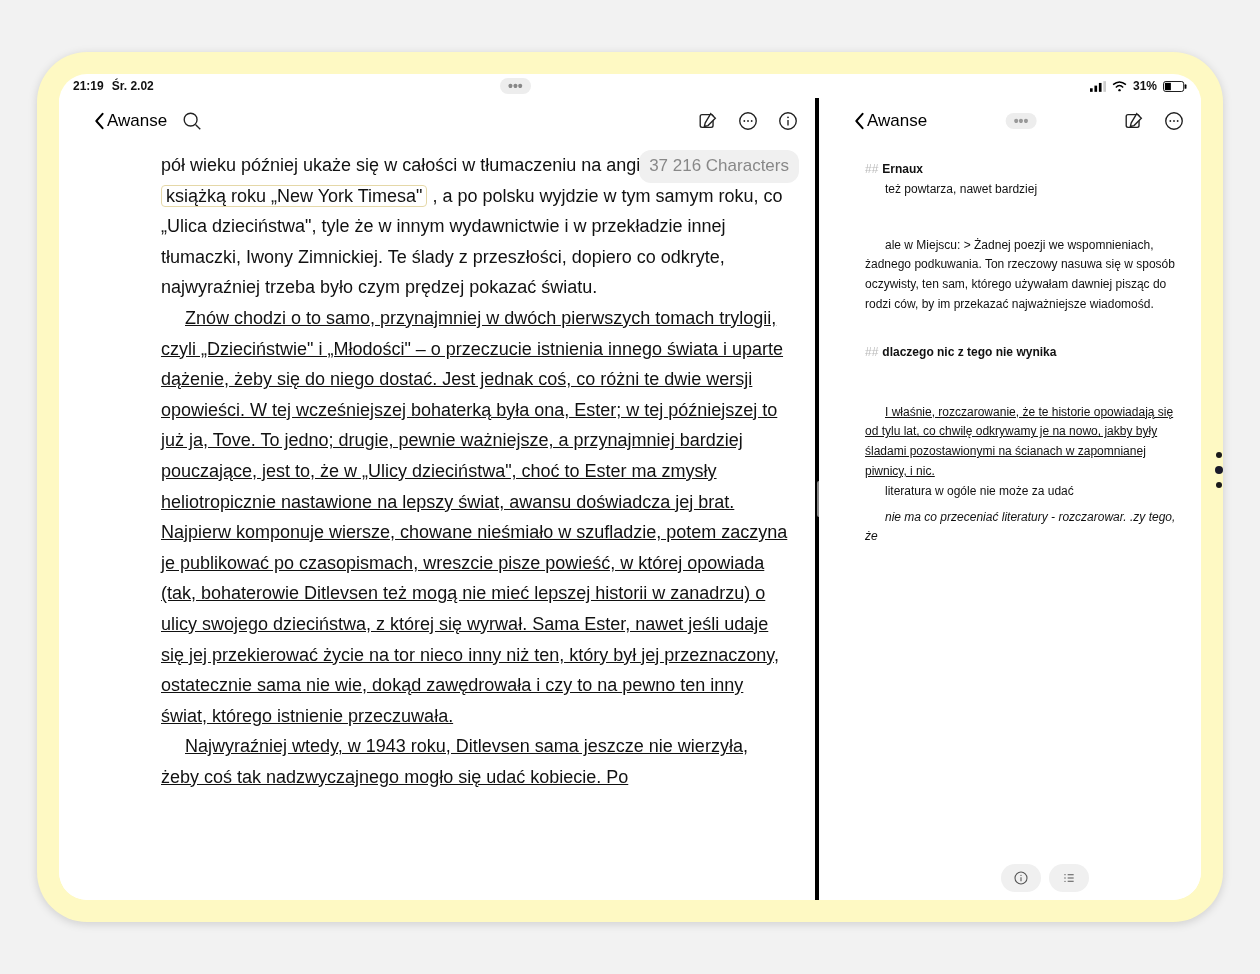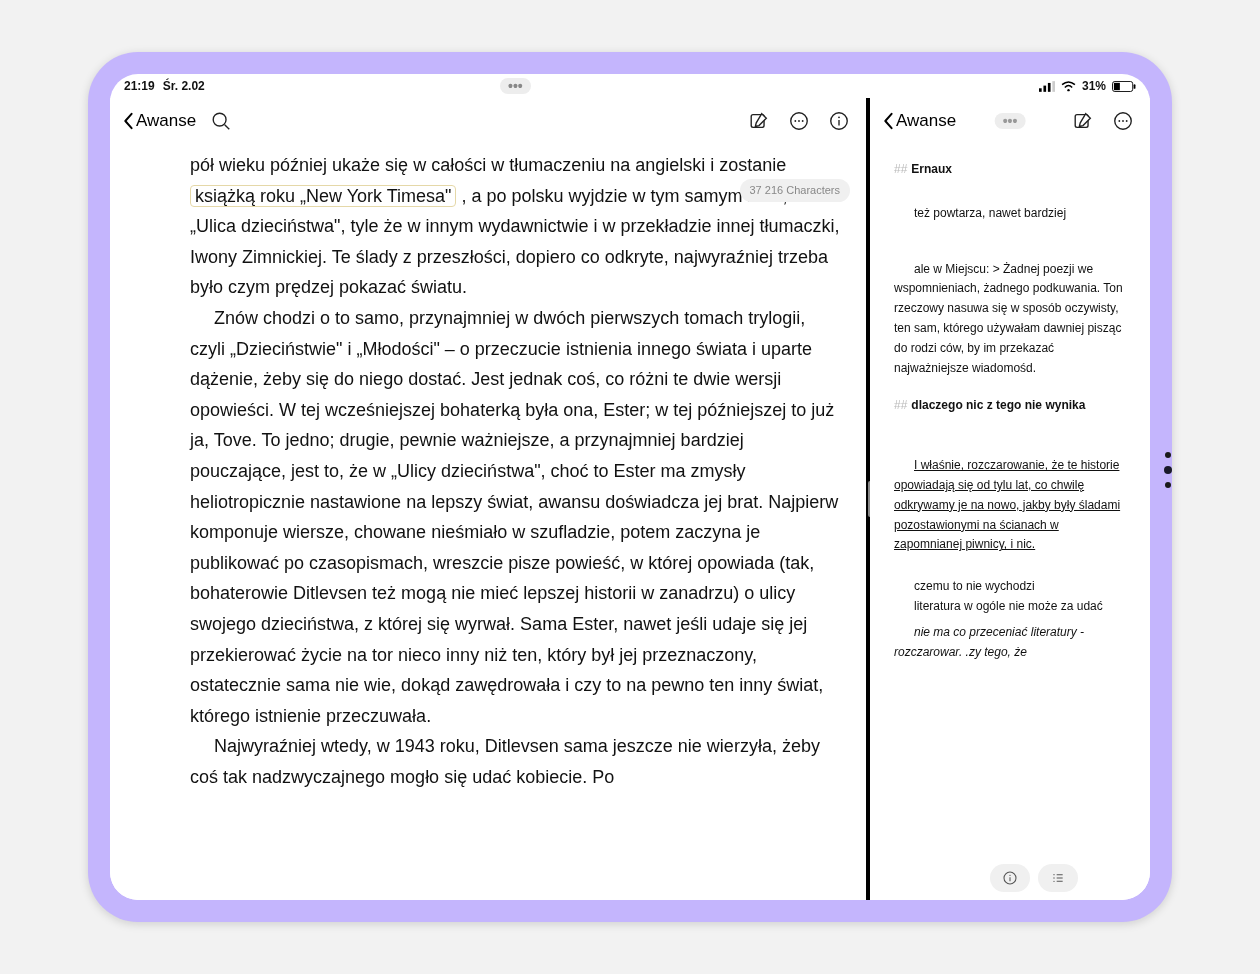--- a/index.html
+++ b/index.html
@@ -6,23 +6,23 @@
   body {
     background: #f2f2f2;
     font-family: -apple-system, BlinkMacSystemFont, "Helvetica Neue", sans-serif;
     display: flex;
     align-items: center;
     justify-content: center;
     width: 1260px;
     height: 974px;
   }
   .ipad-frame {
-    width: 1084px;
+    width: 1186px;
     height: 870px;
-    background: #c4b5fd;
+    background: #fef9c3;
     border-radius: 50px;
     padding: 22px;
     position: relative;
     box-shadow: 0 2px 10px rgba(0,0,0,0.15);
   }
   .camera-side {
     position: absolute;
     right: 0px;
     top: 48%;
     transform: translateY(-50%);
@@ -58,21 +58,21 @@
   }
   .statusbar .left { display:flex; gap:8px; align-items:center; }
   .statusbar .center-pill {
     position:absolute; left:50%; transform:translateX(-130px);
     background:#ededed; border-radius:10px; font-size:14px;
     padding:1px 8px; color:#888; font-weight:700; line-height:1;
   }
   .statusbar .right { display:flex; gap:6px; align-items:center; font-size:12px; }
   .wifi-icon, .signal-icon, .battery-icon { display:inline-flex; }
   .splitview { flex:1; display:flex; overflow:hidden; }
-  .pane { display:flex; flex-direction:column; background:#fff; position:relative; }
+  .pane { display:flex; flex-direction:column; background:#fff; position:relative;padding-left:22px; }
   .pane.left { flex: 0 0 760px; border-right: 4px solid #000; }
   .pane.right { flex:1; }
   .divider-handle {
     position:absolute; right:-6px; top:50%; transform:translateY(-50%);
     width:4px; height:36px; background:#888; border-radius:3px;
   }
   .toolbar {
     height: 46px;
     display:flex;
     align-items:center;
@@ -91,31 +91,31 @@
     padding:1px 8px; color:#999; font-weight:700; line-height:1;
   }
   .content {
     flex:1; overflow:hidden; padding: 6px 26px 0 80px;
     font-size: 18px; line-height: 1.7; color:#111;
     position:relative;
   }
   .content.right-content { padding: 10px 24px 0 24px; font-size:12px; line-height:1.65; }
   .char-badge {
     position:absolute; top:6px; right:16px;
-    background:#f0f0f0; color:#888; font-size:11px;
-    padding:2px 10px; border-radius:12px;margin-top:29px;
+    background:#f0f0f0; color:#888; font-size:17px;
+    padding:2px 10px; border-radius:12px;
   }
   .highlight {
     background:#fff; border:1px solid #e5d8a8; border-radius:4px; padding:0 4px;
   }
-  .indent { text-indent: 24px; }
+  .indent { text-indent: 24px; text-decoration: underline; }
   .md-h2 { margin-top:6px; }
   .md-h2 .hashes { color:#bbb; margin-right:4px; }
   .md-h2 .htext { font-weight:700; }
-  .note-block { margin-top:24px; }
+  .note-block { margin-top:0; }
   .note-indent { padding-left:20px; }
   .bottom-pills {
     position:absolute; bottom:8px; left:50%; transform:translateX(-20px);
     display:flex; gap:8px;
   }
   .pill-btn {
     width:40px; height:28px; border-radius:14px; background:#f0f0f0;
     display:flex; align-items:center; justify-content:center;
   }
   .pill-btn svg { width:16px; height:16px; stroke:#555; fill:none; stroke-width:1.6; }
@@ -243,27 +243,26 @@
         </div>
 
         <div class="content right-content">
           <p class="md-h2">
             <span class="hashes">##</span><span class="htext">Ernaux</span>
           </p>
           <p class="note-block note-indent">też powtarza, nawet bardziej</p>
           <p class="note-block" style="margin-top:36px;">
             <span style="padding-left:20px;"></span><span>ale w Miejscu: &gt; Żadnej poezji we wspomnieniach, żadnego podkuwa­nia. Ton rzeczowy nasuwa się w sposób oczywisty, ten sam, którego używałam dawniej pisząc do rodzi ców, by im przekazać najważniejsze wiadomośd.</span>
           </p>
-          <p class="md-h2" style="margin-top:18px;">
+          <p class="md-h2" style="margin-top:28px;">
             <span class="hashes">##</span><span class="htext">dlaczego nic z tego nie wynika</span>
           </p>
           <p class="note-block" style="margin-top:40px;text-decoration:underline;">
             <span style="padding-left:20px;"></span><span>I właśnie, rozczarowanie, że te historie opowiadają się od tylu lat, co chwilę odkrywamy je na nowo, jakby były śladami pozostawionymi na ścianach w zapomnianej piwnicy, i nic.</span>
           </p>
-          <p class="note-block note-indent" style="margin-top:22px;">czemu to nie wychodzi</p>
           <p class="note-indent"><span>literatura w ogóle nie może za udać</span></p>
           <p class="note-block" style="margin-top:6px;font-style:italic;">
             <span style="padding-left:20px;"></span><span>nie ma co przeceniać literatury - rozczarowar.          .zy tego, że</span>
           </p>
 
           <div class="bottom-pills">
             <div class="pill-btn">
               <svg viewBox="0 0 24 24">
                   <circle cx="12" cy="12" r="9"></circle>
                   <circle cx="12" cy="8" r="1" fill="#555" stroke="none"></circle>

